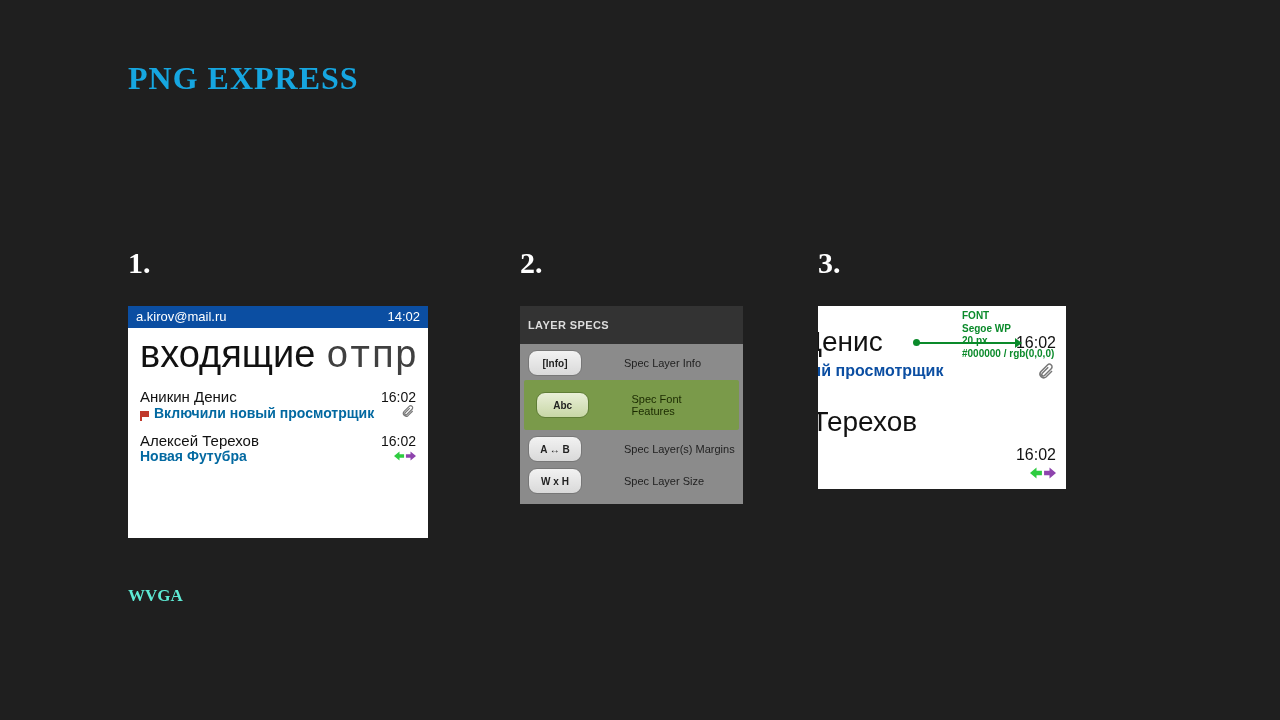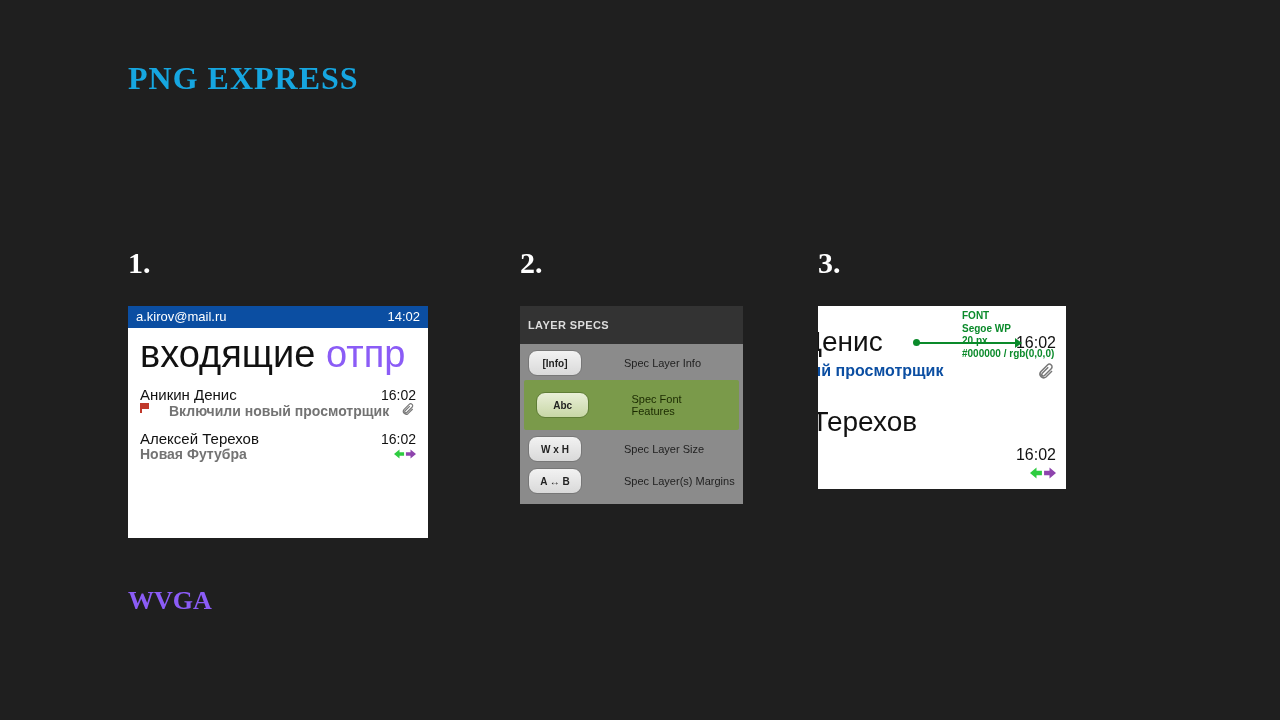--- a/index.html
+++ b/index.html
@@ -30,22 +30,22 @@
   }
   .step1 { left: 128px; top: 246px; }
   .step2 { left: 520px; top: 246px; }
   .step3 { left: 818px; top: 246px; }
   .wvga {
     position: absolute;
     left: 128px;
     top: 586px;
     font-family: Georgia, "Times New Roman", serif;
     font-weight: 900;
-    font-size: 26px;
-    color: #8b5cf6;
+    font-size: 17px;
+    color: #5eead4;
   }
 
   
   .panel1 {
     position: absolute;
     left: 128px;
     top: 306px;
     width: 300px;
     height: 232px;
     background: #fff;
@@ -62,21 +62,21 @@
     align-items: center;
   }
   .p1-tabs {
     padding: 6px 12px 0 12px;
     font-size: 38px;
     font-weight: 300;
     color: #111;
     white-space: nowrap;
     line-height: 1.1;
   }
-  .p1-tabs .inactive { color: #8b5cf6; }
+  .p1-tabs .inactive { color: #404040; font-family: Liberation Mono, monospace; }
   .p1-item {
     padding: 10px 12px 0 12px;
   }
   .p1-item .row1 {
     display: flex;
     justify-content: space-between;
     align-items: baseline;
   }
   .p1-item .name {
     font-size: 15px;
@@ -88,25 +88,25 @@
     color: #111;
   }
   .p1-item .row2 {
     display: flex;
     justify-content: space-between;
     align-items: center;
     margin-top: -1px;
   }
   .p1-item .subj {
     font-size: 14px;
-    color: #737373;
+    color: #0369a1;
     font-weight: 600;
     display: flex;
-    align-items: flex-start;
-    gap: 20px;
+    align-items: flex-end;
+    gap: 5px;
   }
   .flag {
     width: 9px; height: 10px;
     display: inline-block;
     position: relative;
   }
   .flag::before {
     content: "";
     position: absolute;
     left: 0; top: 0; width: 2px; height: 10px;
@@ -349,26 +349,26 @@
 
   <div class="p2-row">
     <div class="p2-btn">[Info]</div>
     <div class="p2-label">Spec Layer Info</div>
   </div>
   <div class="p2-row active">
     <div class="p2-btn">Abc</div>
     <div class="p2-label">Spec Font Features</div>
   </div>
   <div class="p2-row">
+    <div class="p2-btn">A ↔ B</div>
+    <div class="p2-label">Spec Layer(s) Margins</div>
+  </div>
+  <div class="p2-row">
     <div class="p2-btn">W x H</div>
     <div class="p2-label">Spec Layer Size</div>
-  </div>
-  <div class="p2-row">
-    <div class="p2-btn">A ↔ B</div>
-    <div class="p2-label">Spec Layer(s) Margins</div>
   </div>
 </div>
 
 <div class="panel3">
   <div class="p3-name1">Денис</div>
   <div class="p3-subj1">овый просмотрщик</div>
   <div class="p3-name2">й Терехов</div>
 
   <div class="p3-time1">16:02</div>
   <span class="p3-clip">

